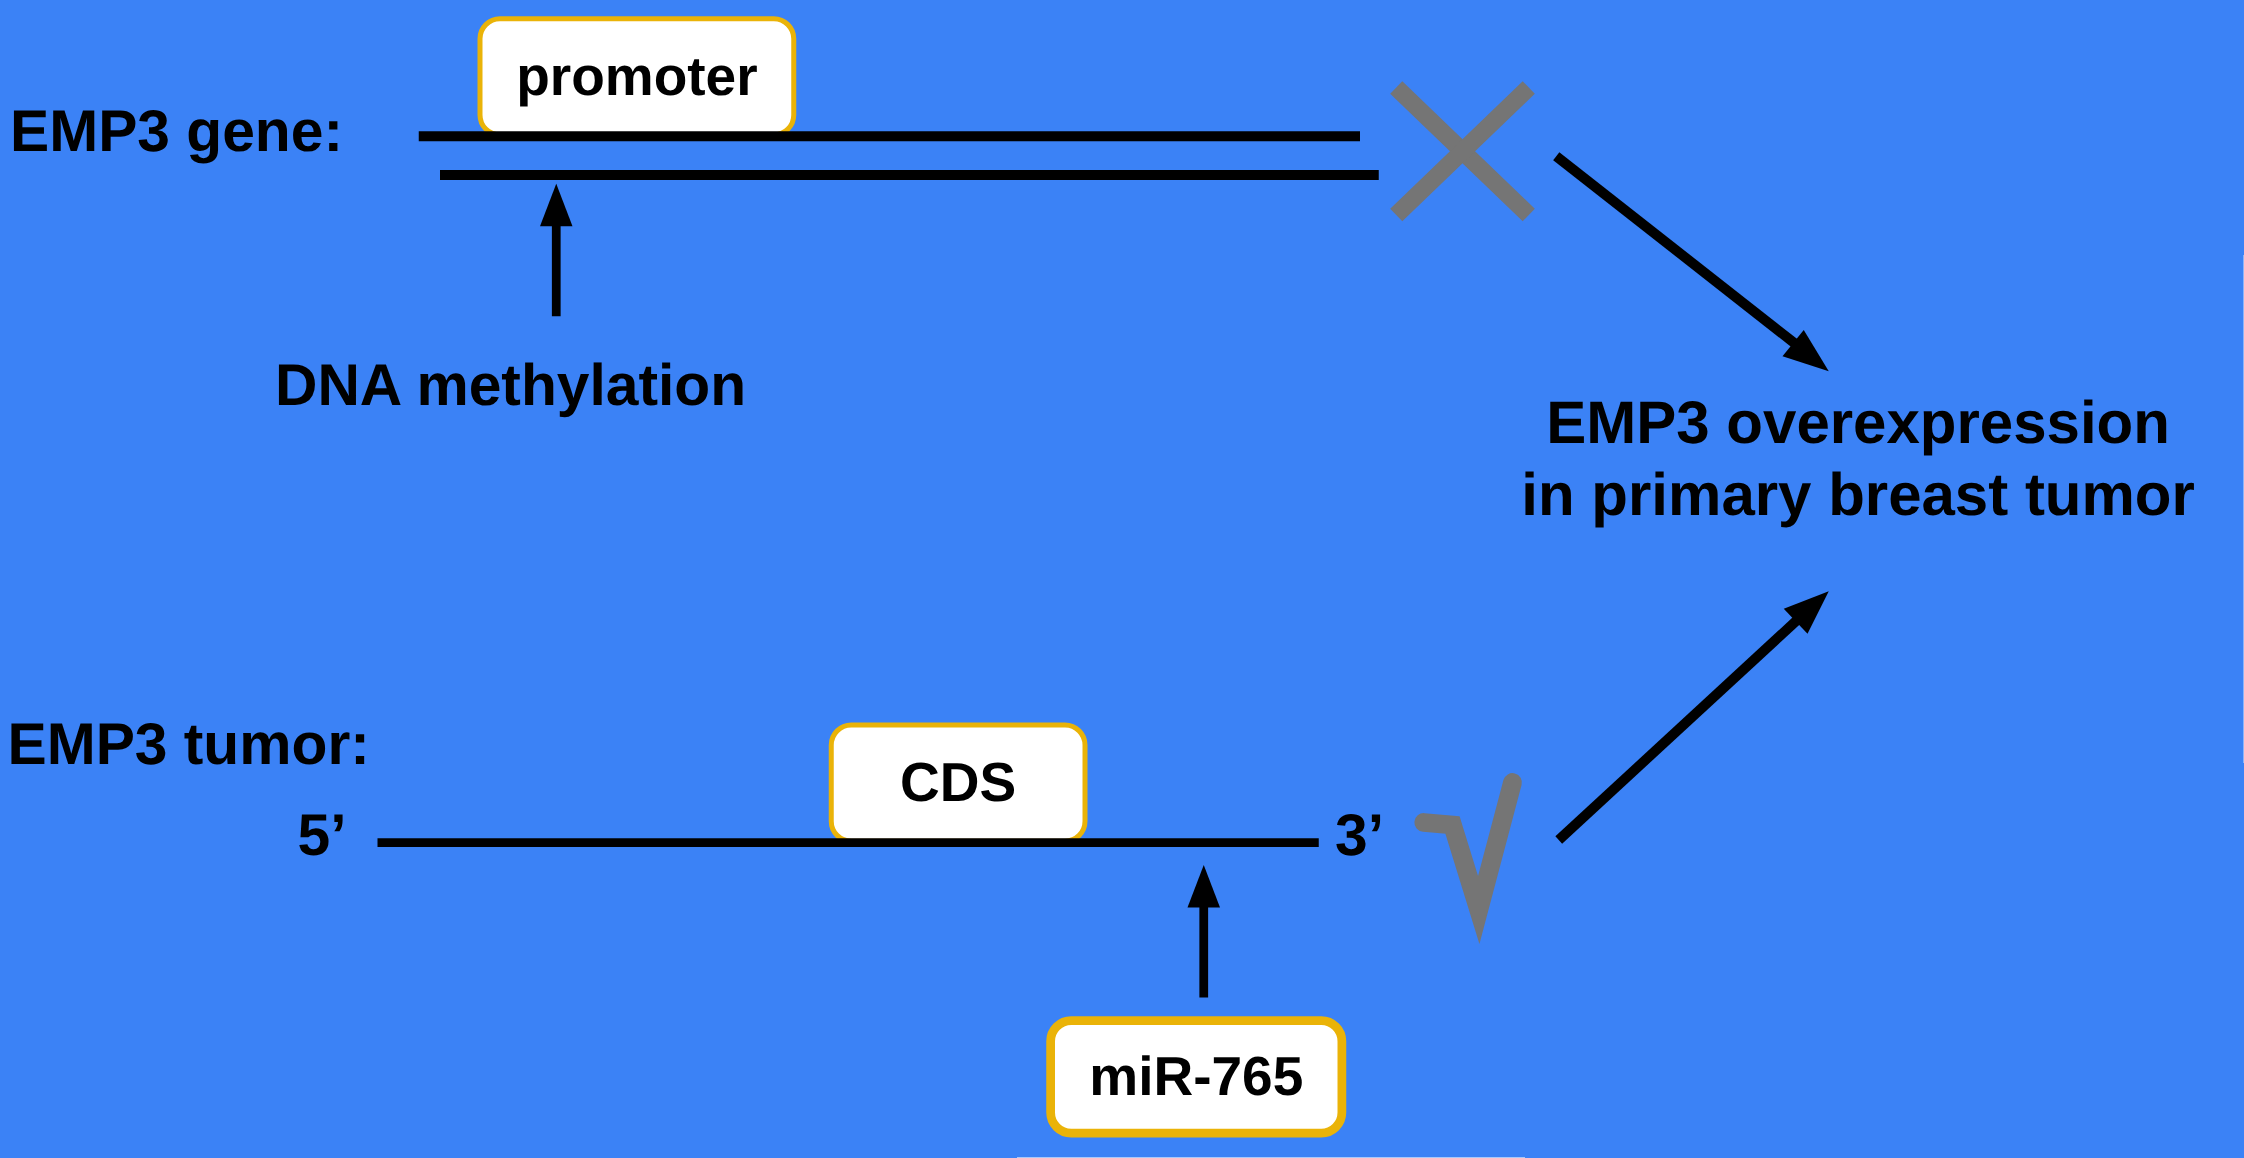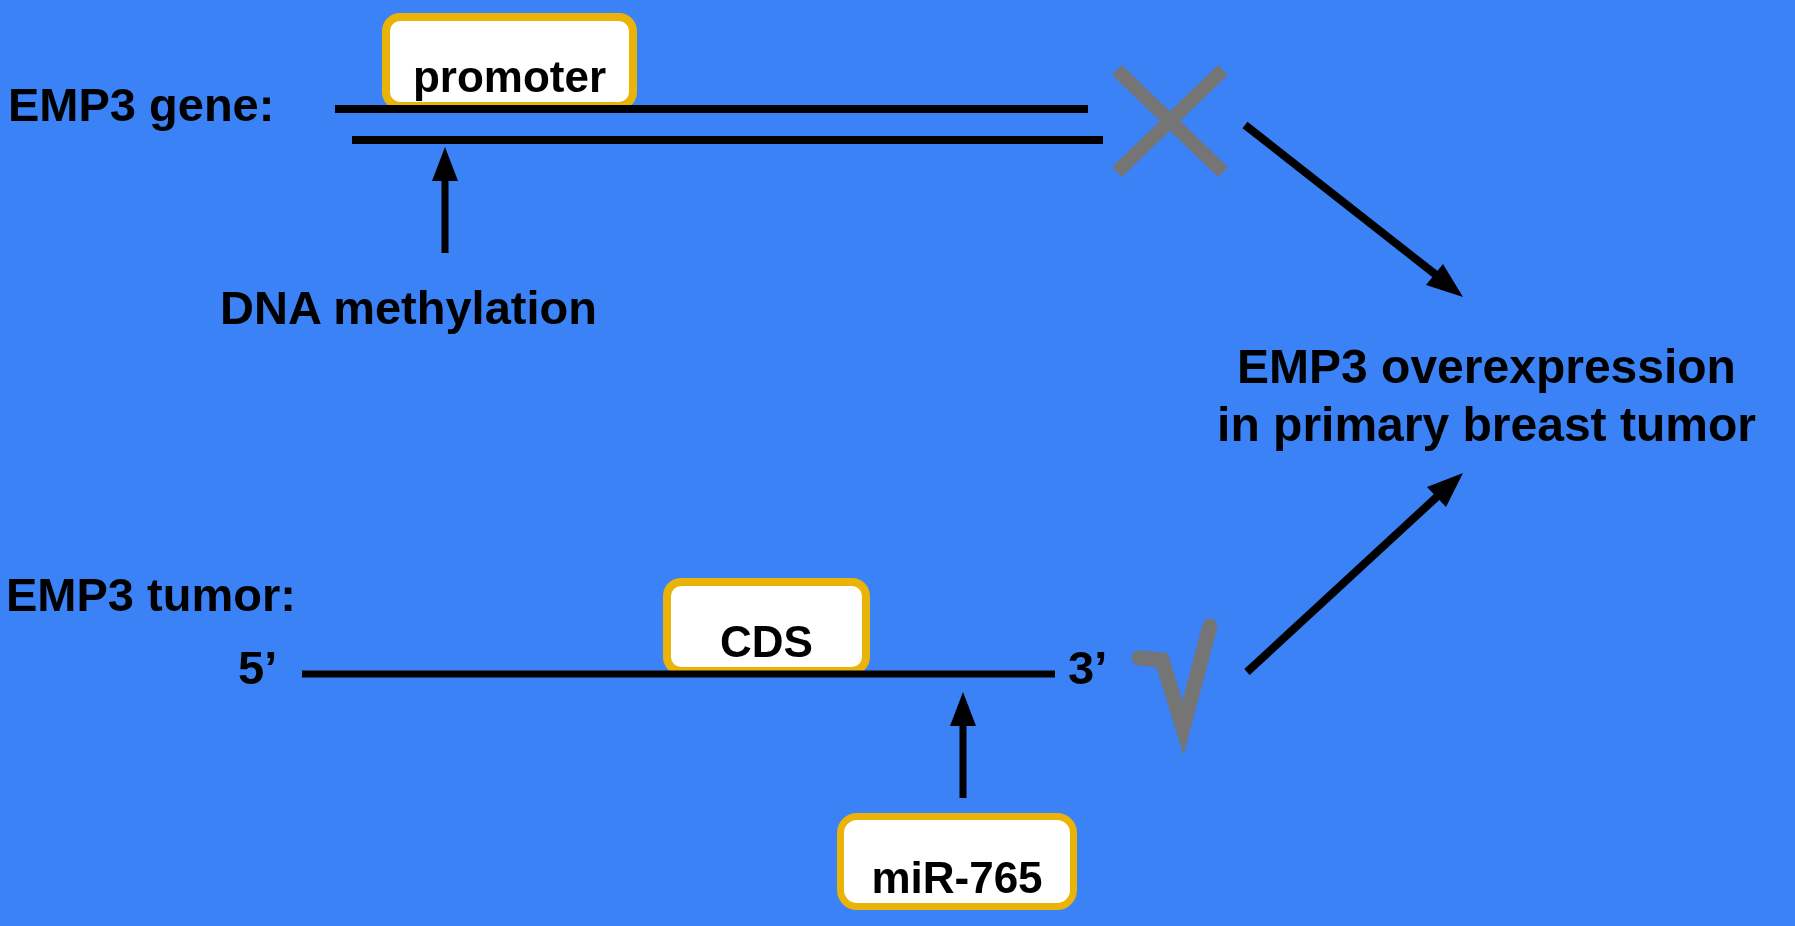--- a/index.html
+++ b/index.html
@@ -16,35 +16,35 @@
   .lbl {
     font-weight: bold;
     font-size: 47px;
     line-height: 1.05;
     color: #000000;
     white-space: nowrap;
   }
   .node-box {
     position: absolute;
     box-sizing: border-box;
-    border: 8px solid #eab308;
+    border: 4px solid #eab308;
     border-radius: 18px;
     background: #ffffff;
     display: flex;
-    align-items: flex-end;
+    align-items: center;
     justify-content: center;
     font-weight: bold;
     font-size: 44px;
     color: #000000;
     white-space: nowrap;
   }
   #outcome-text {
     position: absolute;
     left: 1178px;
-    top: 338px;
+    top: 310px;
     width: 617px;
     text-align: center;
     font-weight: bold;
     font-size: 48px;
     line-height: 58px;
     color: #000000;
   }
   svg.overlay { position: absolute; left: 0; top: 0; }
 </style>
 </head>

